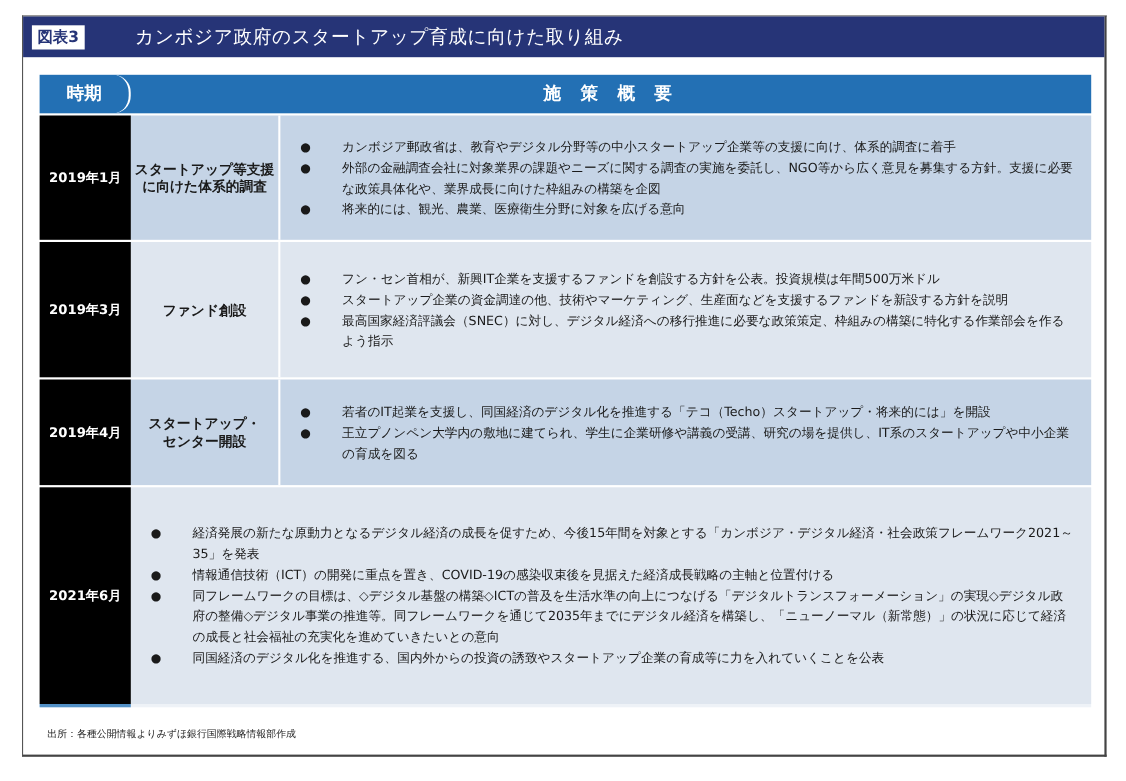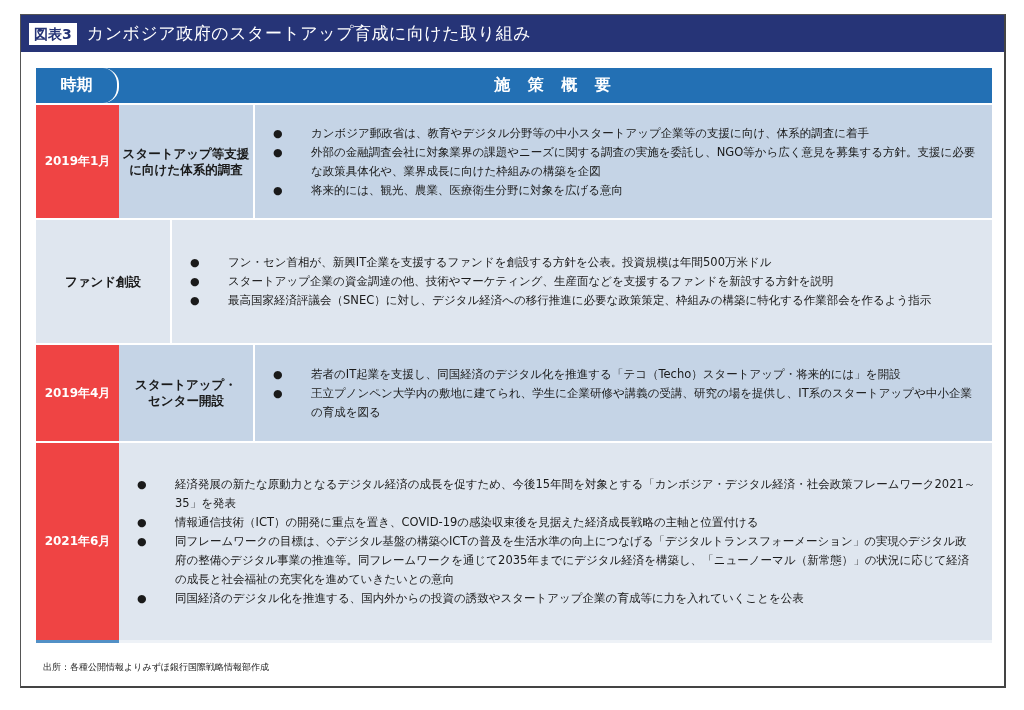--- a/index.html
+++ b/index.html
@@ -1,26 +1,26 @@
 <!DOCTYPE html>
 <html><head>
 <meta charset="utf-8">
 <style>
   html, body { margin:0; padding:0; background:#ffffff; }
   body { width:1024px; height:710px; position:relative; font-family:"DejaVu Sans", "Liberation Sans", sans-serif; color:#1a1a1a; overflow:hidden; }
   .frame { position:absolute; left:20px; top:14px; width:986px; height:674px; border:1px solid #555; border-right:2px solid #444; border-bottom:2px solid #444; background:#fff; box-sizing:border-box; }
-  .titlebar { position:absolute; left:0; top:0; right:0; height:37px; background:#263477; display:flex; align-items:center; }
+  .titlebar { position:absolute; left:0; top:0; right:0; height:37px; background:#263477; display:flex; align-items:center;gap:36px; }
   .fig-badge { margin-left:8px; background:#ffffff; color:#263477; font-weight:bold; font-size:14px; padding:2px 5px; line-height:18px; }
   .fig-title { margin-left:10px; color:#ffffff; font-weight:normal; font-size:17px; letter-spacing:0.5px; }
   .table { position:absolute; left:15px; top:53px; width:956px; }
   .hdr { display:flex; height:35px; background:#2370b4; color:#fff; font-weight:bold; font-size:16px; }
   .hdr .c1 { width:83px; display:flex; align-items:center; justify-content:center; border-right:2px solid #ffffff; box-sizing:border-box;border-radius:16px; }
   .hdr .c2 { flex:1; display:flex; align-items:center; justify-content:center; letter-spacing:6px; }
   .row { display:flex; margin-top:2px; }
-  .row .period { width:83px; background:#ef4444; color:#fff; font-weight:bold; font-size:12px; display:flex; align-items:center; justify-content:center; box-sizing:border-box; }
+  .row .period { width:83px; background:#000000; color:#fff; font-weight:bold; font-size:12px; display:flex; align-items:center; justify-content:center; box-sizing:border-box; }
   .row .topic { width:136px; font-weight:bold; font-size:12.5px; display:flex; align-items:center; justify-content:center; text-align:center; line-height:16px; border-right:2px solid #ffffff; box-sizing:border-box; white-space:pre-line; }
   .row .desc { flex:1; padding:0 16px 0 18px; display:flex; flex-direction:column; justify-content:center; font-size:11.5px; line-height:19px; }
   .row.dark .topic, .row.dark .desc { background:#c5d4e6; }
   .row.light .topic, .row.light .desc { background:#dfe6ef; }
   .bullet { display:flex; }
   .bullet .dot { width:20px; flex:0 0 20px; font-size:11px; }
   .bullet .txt { flex:1;margin-left:18px; }
   .bottom-line { height:3px; display:flex; }
   .bottom-line .a { width:83px; background:#5290c6; }
   .bottom-line .b { flex:1; background:#eef2f7; }
@@ -54,20 +54,21 @@
               <span class="dot">●</span>
               <span class="txt">外部の金融調査会社に対象業界の課題やニーズに関する調査の実施を委託し、NGO等から広く意見を募集する方針。支援に必要な政策具体化や、業界成長に向けた枠組みの構築を企図</span>
             </div>
             <div class="bullet">
               <span class="dot">●</span>
               <span class="txt">将来的には、観光、農業、医療衛生分野に対象を広げる意向</span>
             </div>
           </div>
         </div>
         <div class="row light" style="height: 123px;">
+          <div class="period">2019年3月</div>
           <div class="topic">ファンド創設</div>
           <div class="desc">
             <div class="bullet">
               <span class="dot">●</span>
               <span class="txt">フン・セン首相が、新興IT企業を支援するファンドを創設する方針を公表。投資規模は年間500万米ドル</span>
             </div>
             <div class="bullet">
               <span class="dot">●</span>
               <span class="txt">スタートアップ企業の資金調達の他、技術やマーケティング、生産面などを支援するファンドを新設する方針を説明</span>
             </div>

